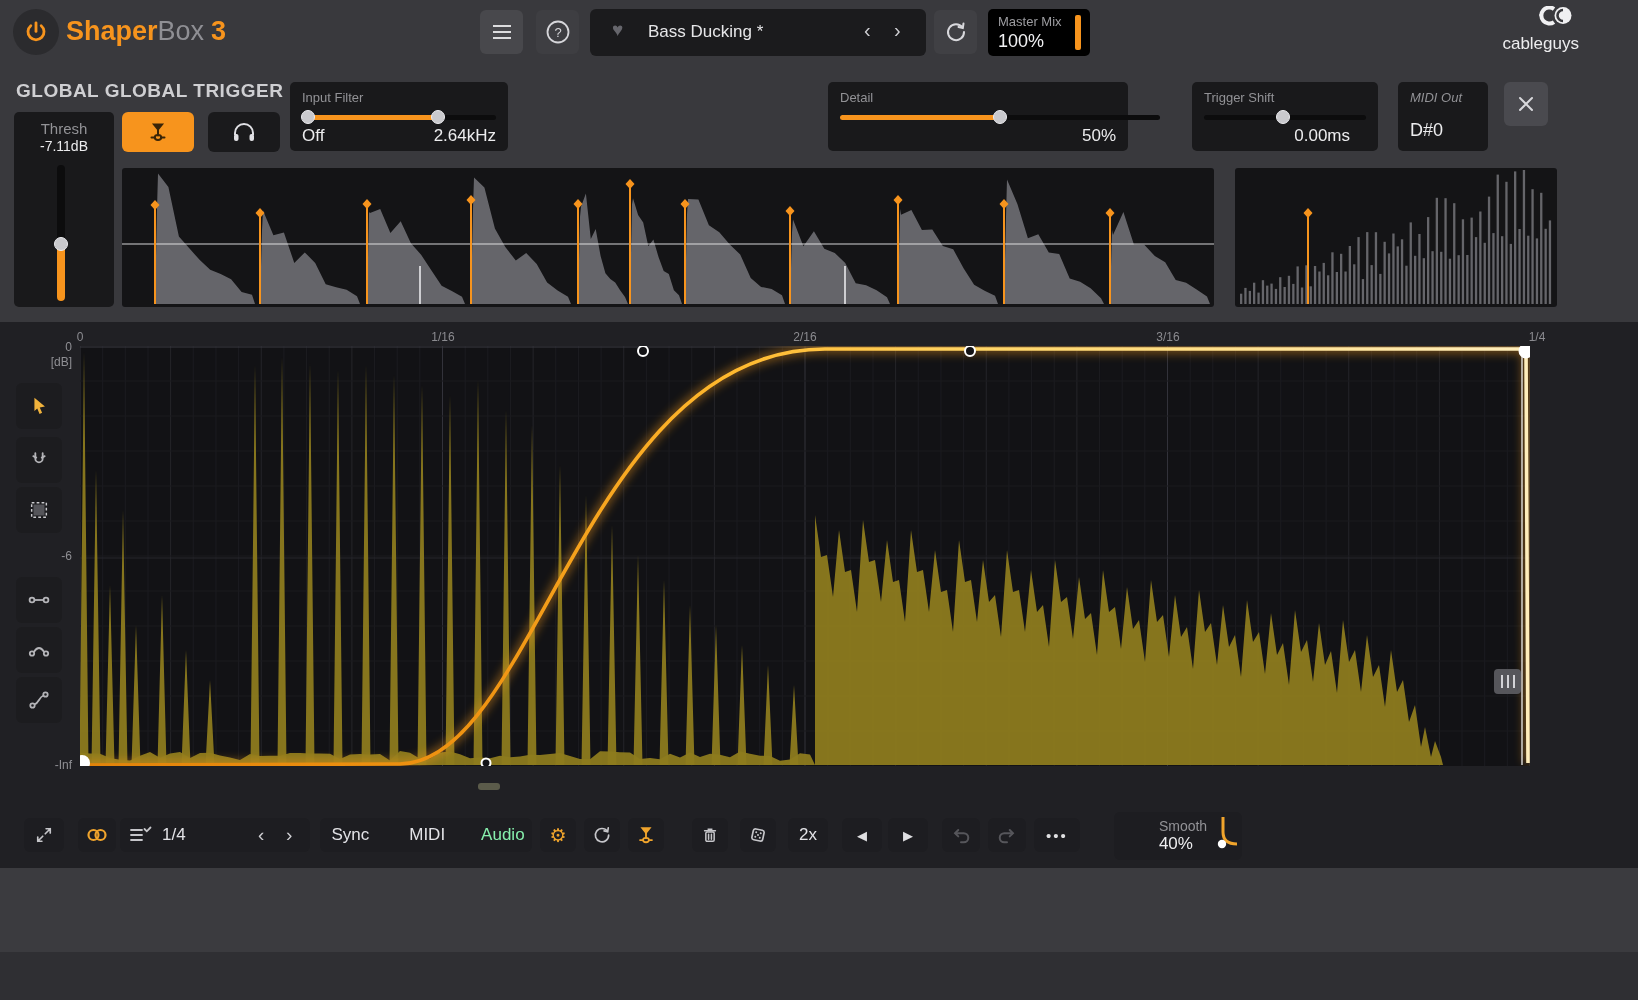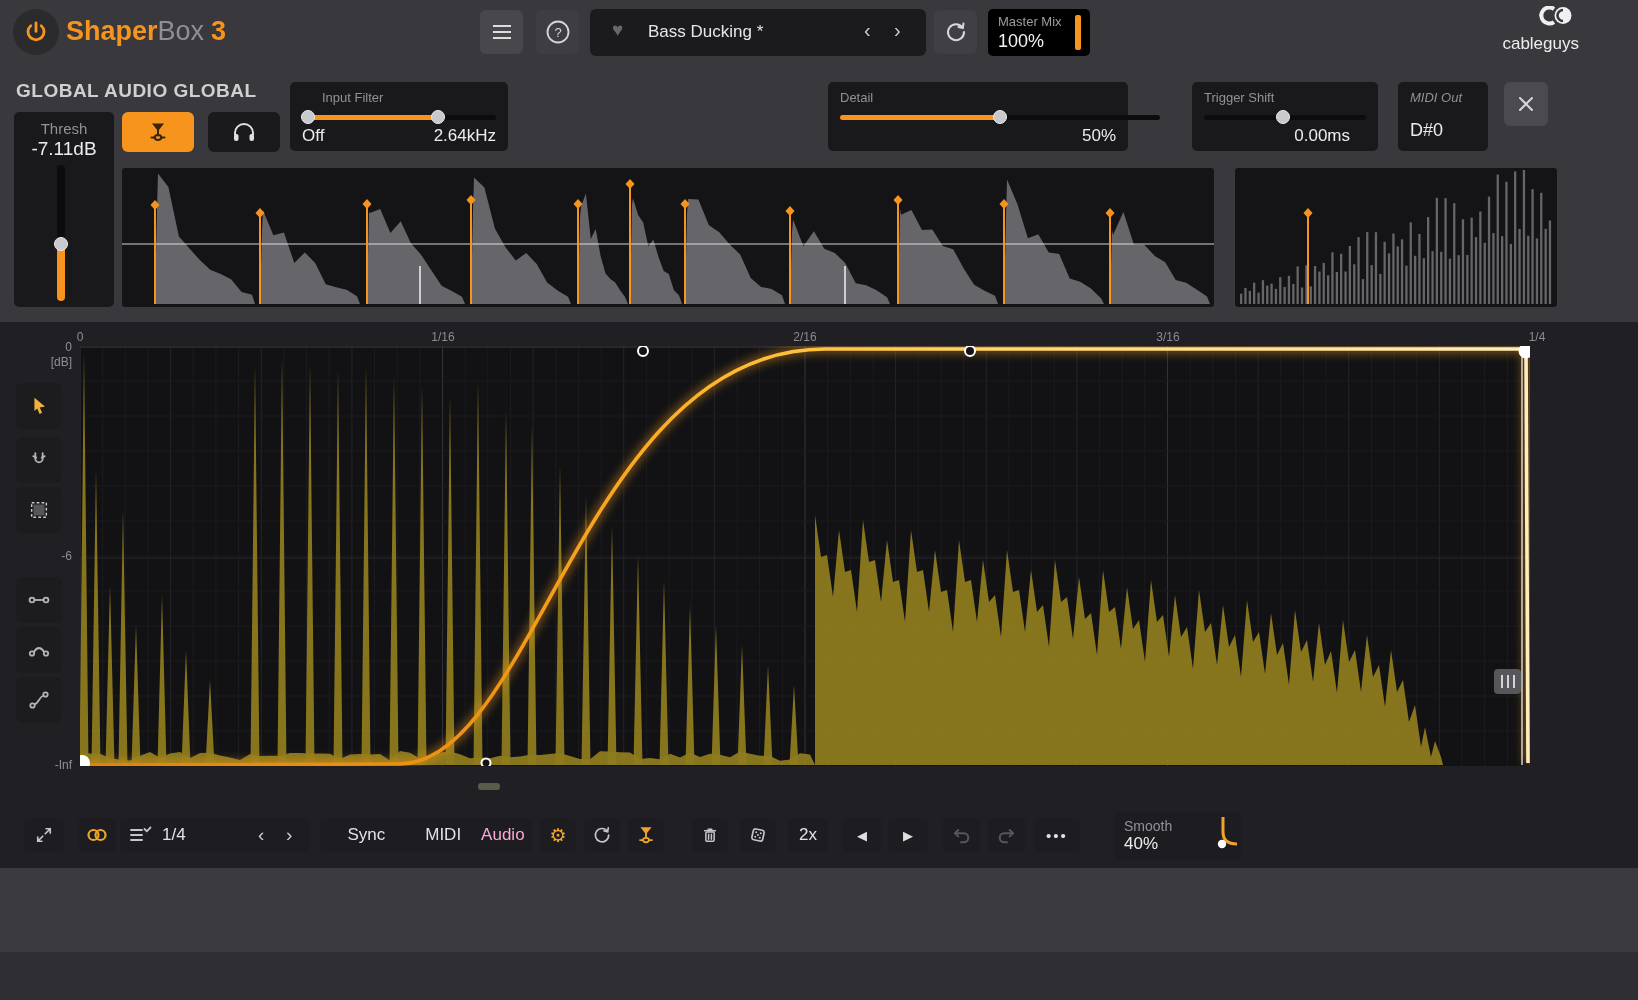--- a/index.html
+++ b/index.html
@@ -81,25 +81,25 @@
       <circle cx="86" cy="9" r="1.8" fill="#f0f0f2"></circle>
       <path d="M99 3 a8 8 0 1 0 0 13" fill="none" stroke="#f0f0f2" stroke-width="4"></path>
       <circle cx="108" cy="9.5" r="8.5" fill="#f0f0f2"></circle>
       <path d="M108 4 a5.5 5.5 0 0 0 0 11" fill="none" stroke="#39393d" stroke-width="2.6"></path>
     </svg>
     <div style="position:absolute;right:6px;top:28px;font-size:17px;color:#ededef;">cableguys</div>
   </div>
 </div>
 
 <div class="abs" style="left:0;top:65px;width:1638px;height:257px;background:#39393d;">
-  <div class="abs" style="left:16px;top:15px;font-size:19px;font-weight:bold;letter-spacing:0.5px;color:#cfcfd2;">GLOBAL AUDIO GLOBAL</div>
+  <div class="abs" style="left:16px;top:15px;font-size:19px;font-weight:bold;letter-spacing:0.5px;color:#cfcfd2;">GLOBAL GLOBAL TRIGGER</div>
 
   <div class="panel" style="left:14px;top:47px;width:100px;height:195px;">
     <span class="plabel" style="left:0;right:0;top:8px;text-align:center;font-size:15px;">Thresh</span>
-    <span class="pvalue" style="left:0;right:0;top:26px;text-align:center;font-size:19px;">-7.11dB</span>
+    <span class="pvalue" style="left:0;right:0;top:26px;text-align:center;font-size:14px;">-7.11dB</span>
     <div class="track" style="left:43px;top:53px;width:8px;height:136px;border-radius:4px;">
       <div class="fill" style="left:0;top:79px;width:8px;height:57px;border-radius:4px;"></div>
     </div>
     <div class="knob" style="left:40px;top:125px;"></div>
   </div>
 
   <div class="btn" style="left:122px;top:47px;width:72px;height:40px;background:#f7941d;">
     <svg width="24" height="24" viewBox="0 0 24 24" fill="none" stroke="#3a2508" stroke-width="2" stroke-linecap="round">
       <path d="M8 4.5 h8 l-4 5 z" fill="#3a2508"></path>
         <path d="M12 9.5 v6"></path>
@@ -109,21 +109,21 @@
   </div>
   <div class="btn" style="left:208px;top:47px;width:72px;height:40px;background:#1a1a1c;">
     <svg width="26" height="24" viewBox="0 0 26 24" fill="none" stroke="#e0e0e4" stroke-width="2">
       <path d="M4 15 v-2 a9 9 0 0 1 18 0 v2"></path>
       <rect x="3" y="14" width="4.5" height="7" rx="2" fill="#e0e0e4" stroke="none"></rect>
       <rect x="18.5" y="14" width="4.5" height="7" rx="2" fill="#e0e0e4" stroke="none"></rect>
     </svg>
   </div>
 
   <div class="panel" style="left:290px;top:17px;width:218px;height:69px;">
-    <span class="plabel" style="left:12px;top:8px;margin-left:20px;">Input Filter</span>
+    <span class="plabel" style="left:12px;top:8px;">Input Filter</span>
     <div class="track" style="left:12px;top:33px;width:194px;height:5px;">
       <div class="fill" style="left:6px;top:0;width:130px;height:5px;"></div>
     </div>
     <div class="knob" style="left:11px;top:28px;"></div>
     <div class="knob" style="left:141px;top:28px;"></div>
     <span class="pvalue" style="left:12px;top:44px;">Off</span>
     <span class="pvalue" style="right:12px;top:44px;">2.64kHz</span>
   </div>
 
 
@@ -452,21 +452,21 @@
     <svg width="24" height="22" viewBox="0 0 24 22" fill="none" stroke="#c6c6ca" stroke-width="1.8" stroke-linecap="round" style="margin-left:8px;">
       <path d="M3 6 h11 M3 11 h11 M3 16 h11 M16.5 5 l2.3 2.3 L22.5 3.5"></path>
     </svg>
     <span class="tbtxt" style="margin-left:10px;">1/4</span>
     <span style="position:absolute;left:138px;font-size:19px;color:#cfcfd3;">‹</span>
     <span style="position:absolute;left:166px;font-size:19px;color:#cfcfd3;">›</span>
   </div>
   <div class="btn" style="left:320px;top:496px;width:212px;height:34px;">
     <span class="tbtxt" style="margin:0 28px;">Sync</span>
     <span class="tbtxt" style="margin:0 12px;">MIDI</span>
-    <span class="tbtxt" style="margin:0 8px;color:#f9a8d4;">Audio</span>
+    <span class="tbtxt" style="margin:0 24px;color:#86efac;">Audio</span>
   </div>
   <div class="btn" style="left:540px;top:496px;width:36px;height:34px;">
     <span style="font-size:19px;color:#f0a42c;font-family:'DejaVu Sans',sans-serif;">⚙</span>
   </div>
   <div class="btn" style="left:584px;top:496px;width:36px;height:34px;">
     <svg width="20" height="20" viewBox="0 0 24 24" fill="none" stroke="#c6c6ca" stroke-width="2" stroke-linecap="round">
       <path d="M18.5 7.5 A8 8 0 1 0 20 12"></path>
         <path d="M19.5 3.5 L18.8 8 L14.5 7"></path>
     </svg>
   </div>
@@ -514,21 +514,21 @@
   </div>
   <div class="btn" style="left:988px;top:496px;width:38px;height:34px;">
     <svg width="22" height="20" viewBox="0 0 24 22" fill="none" stroke="#56565b" stroke-width="2.2" stroke-linecap="round">
       <path d="M18 9 H9 a5 5 0 0 0 0 10 h3"></path>
         <path d="M15 5.5 L18.5 9 L15 12.5"></path>
     </svg>
   </div>
   <div class="btn" style="left:1034px;top:496px;width:46px;height:34px;">
     <span style="font-size:15px;letter-spacing:2px;color:#e0e0e2;">•••</span>
   </div>
-  <div class="btn" style="left:1114px;top:490px;width:128px;height:48px;justify-content:flex-start;">
+  <div class="btn" style="left:1114px;top:490px;width:128px;height:48px;justify-content:center;">
     <div style="margin-left:10px;">
       <div class="plabel" style="position:static;font-size:14px;">Smooth</div>
       <div style="font-size:17px;color:#ececee;">40%</div>
     </div>
     <svg width="44" height="44" viewBox="0 0 44 44" style="position:absolute;right:2px;top:2px;">
       <path d="M27 3 V18 Q27 30 41 30" fill="none" stroke="#f0a42c" stroke-width="3"></path>
       <circle cx="26" cy="30" r="4.2" fill="#ffffff"></circle>
     </svg>
   </div>
 </div>

